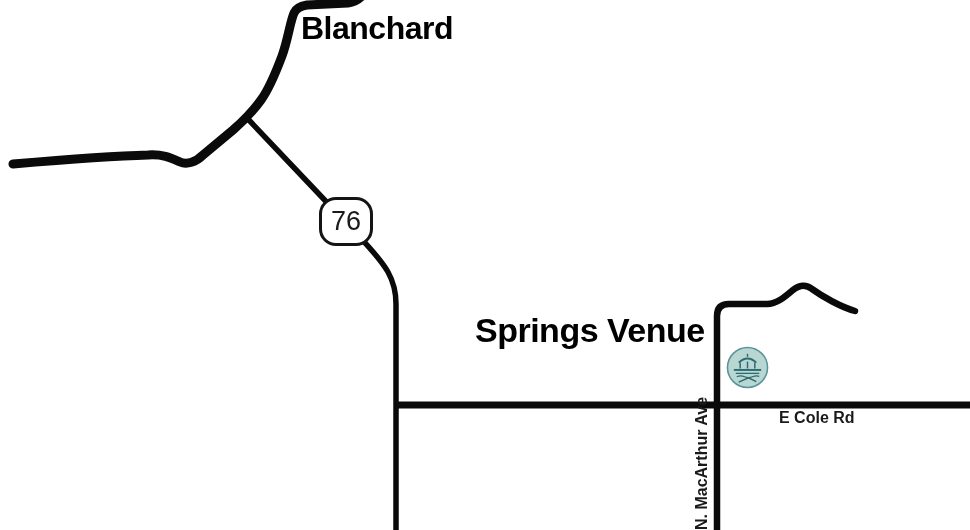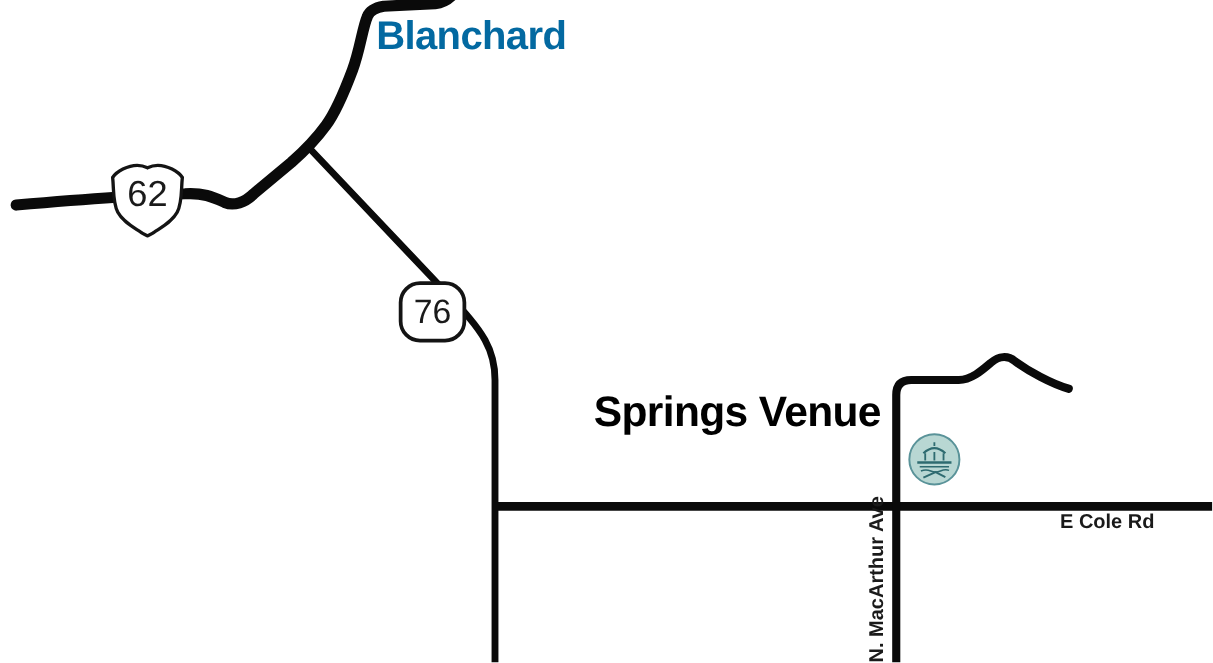--- a/index.html
+++ b/index.html
@@ -16,35 +16,35 @@
     position: absolute;
     left: 0; top: 0;
     width: 970px; height: 530px;
   }
   .town-label {
     position: absolute;
     left: 301px; top: 10px;
     font-size: 32px;
     font-weight: 800;
     letter-spacing: -0.5px;
-    color: #0369a1;
+    color: #000000;
     white-space: nowrap;
   }
   .venue-label {
     position: absolute;
     left: 475px; top: 311px;
     font-size: 34px;
     font-weight: 800;
     letter-spacing: -0.5px;
     color: #000000;
     white-space: nowrap;
   }
   .street-label-h {
     position: absolute;
-    left: 848px; top: 409px;
+    left: 779px; top: 409px;
     font-size: 16px;
     font-weight: 700;
     color: #1a1a1a;
     white-space: nowrap;
   }
   .street-label-v {
     position: absolute;
     left: 693px; top: 530px;
     width: 148px; height: 20px;
     transform: rotate(-90deg);
@@ -62,21 +62,20 @@
     display: flex;
     align-items: center;
     justify-content: center;
     color: #1a1a1a;
   }
   #shield-76 {
     left: 319px; top: 197px;
     width: 54px; height: 49px;
     border-radius: 17px;
     font-size: 27px;
-    margin-top: 28px;
   }
   #shield-74b {
     left: 518px; top: 384px;
     width: 64px; height: 44px;
     border-radius: 19px;
     font-size: 23px;
   }
   #shield-62 {
     position: absolute;
     left: 86px; top: 128px;
@@ -125,36 +124,20 @@
 
     <path d="M 717 530
              L 717 316
              Q 717 304, 729 304
              L 767 304
              C 777 304, 786 296, 793 290
              C 799 285, 806 284, 812 289
              C 823 297, 841 307, 855 311" fill="none" stroke="#0a0a0a" stroke-width="6.5" stroke-linecap="round" stroke-linejoin="round"></path>
   </svg>
 
-  <div id="shield-62">
-    <svg viewBox="0 0 62 60" width="64" height="62" xmlns="http://www.w3.org/2000/svg">
-      <path d="M 31 6
-               C 25 3, 18 4, 12 7
-               C 9 8.5, 6 10.5, 4 13.5
-               C 5 23, 4 33, 8 40.5
-               C 12 48, 20 52, 26 56
-               C 28 57.5, 30 58, 31 59
-               C 32 58, 34 57.5, 36 56
-               C 42 52, 50 48, 54 40.5
-               C 58 33, 57 23, 58 13.5
-               C 56 10.5, 53 8.5, 50 7
-               C 44 4, 37 3, 31 6 Z" fill="#ffffff" stroke="#141414" stroke-width="2.6"></path>
-    </svg>
-    <div class="shield-num">62</div>
-  </div>
 
   <div id="shield-76" class="shield-rounded">
     <span>76</span>
   </div>
 
 
   <div class="town-label">Blanchard</div>
 
   <div class="venue-label">Springs Venue</div>
 

